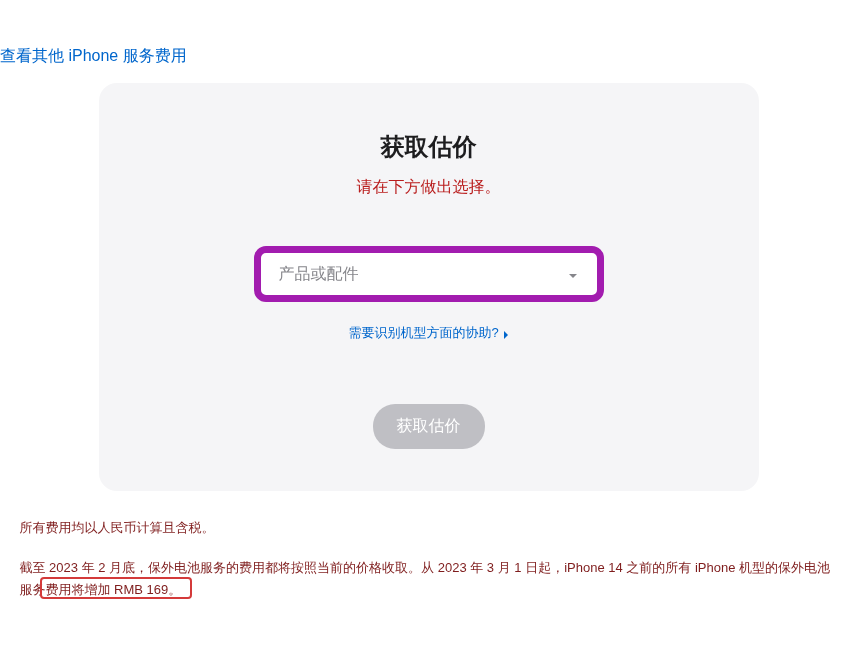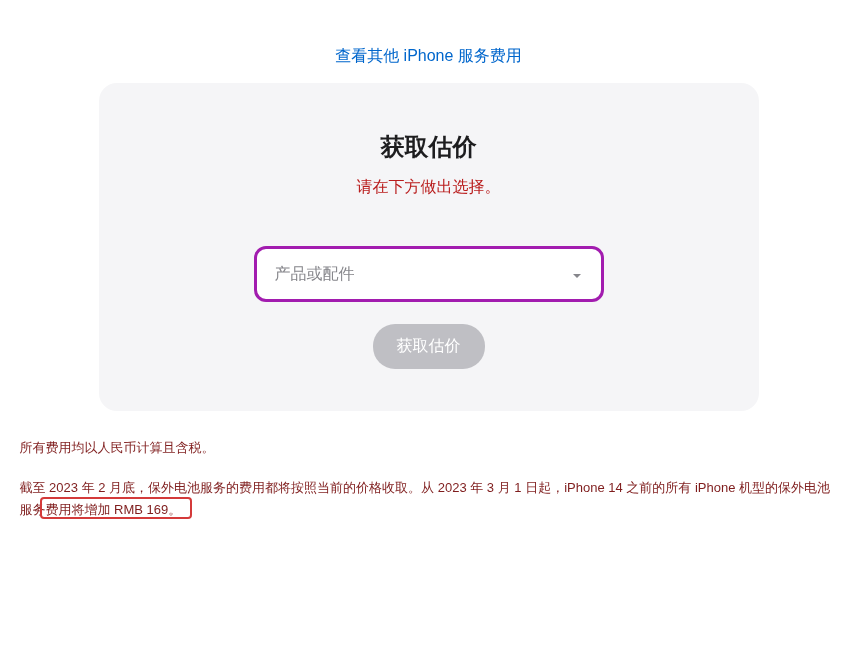--- a/index.html
+++ b/index.html
@@ -10,21 +10,20 @@
 
     body {
       font-family: -apple-system, BlinkMacSystemFont, "SF Pro Text", "Helvetica Neue", Arial, sans-serif;
       background: #ffffff;
       width: 857px;
       height: 663px;
       overflow: hidden;
     }
 
     .top-link {
-      text-align: center;
       color: #0066cc;
       font-size: 16px;
       font-weight: 500;
       padding: 16px 0;
       margin-top: 30px;
       cursor: pointer;
     }
 
     .estimate-card {
       background: #f5f5f7;
@@ -52,21 +51,21 @@
     .select-wrapper {
       position: relative;
       width: 350px;
       margin: 0 auto 22px;
     }
 
     .select-field {
       width: 100%;
       height: 56px;
       background: #ffffff;
-      border: 3px solid #a21caf;
+      border: 7px solid #a21caf;
       border-radius: 12px;
       padding: 0 44px 0 18px;
       font-size: 16px;
       color: #86868b;
       display: flex;
       align-items: center;
       cursor: pointer;
       position: relative;
     }
 
@@ -163,20 +162,28 @@
       <span>产品或配件</span>
       <span class="chevron-icon">
         <svg viewBox="0 0 12 12">
             <path d="M2 4 L6 8 L10 4 Z"></path>
           </svg>
       </span>
     </div>
   </div>
 
 
+  <div class="help-link">
+    <span>需要识别机型方面的协助?</span>
+    <span class="help-link-chevron">
+      <svg viewBox="0 0 6 10">
+          <path d="M1 1 L5 5 L1 9 Z"></path>
+        </svg>
+    </span>
+  </div>
 
   <button class="estimate-button">获取估价</button>
 </div>
 
 <div class="footer-notes">
   <div class="footer-note">所有费用均以人民币计算且含税。</div>
   <div class="note-container">
     <div class="footer-note">截至 2023 年 2 月底，保外电池服务的费用都将按照当前的价格收取。从 2023 年 3 月 1 日起，iPhone 14 之前的所有 iPhone 机型的保外电池服务费用将增加 RMB 169。</div>
     <div class="highlight-box"></div>
   </div>

